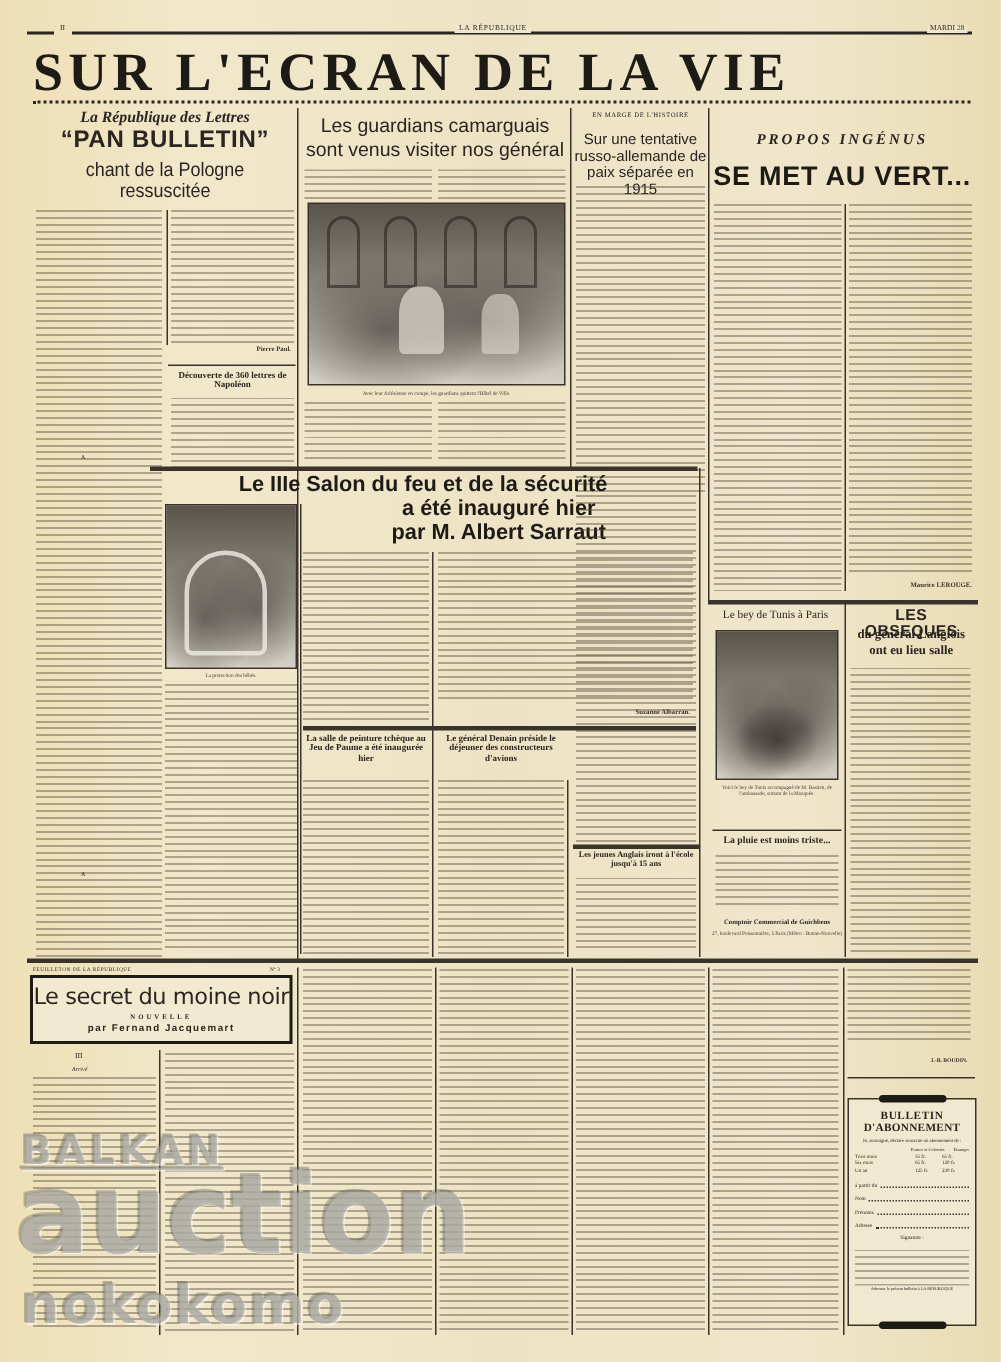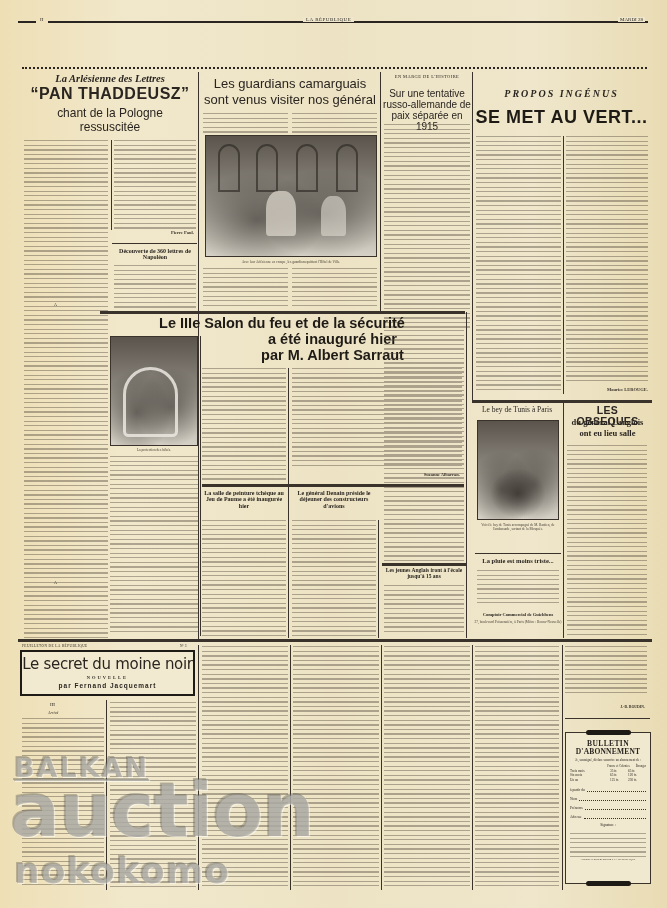--- a/index.html
+++ b/index.html
@@ -64,24 +64,25 @@
 <div class="page">
 
   <div class="abs topline">
     <div class="bar" style="left:0;width:18px;"></div>
     <span class="pnum">II</span>
     <div class="bar" style="left:30px;width:600px;"></div>
     <span class="mast">LA RÉPUBLIQUE</span>
     <span class="date" style="background:#efe6cb;padding:0 2px;">MARDI 28</span>
   </div>
 
+  <div class="abs headline-main">SUR L'ECRAN DE LA VIE</div>
   <div class="abs dotrule" style="left:22px;top:67px;width:625px;"></div>
 
-  <div class="abs kicker" style="left:25px;top:73px;width:170px;font-size:10.5px;">La Arlésienne des Lettres</div>
-  <div class="abs hed" style="left:25px;top:86px;width:170px;font-family:'Liberation Sans',sans-serif;font-size:16px;letter-spacing:0.5px;">“PAN THADDEUSZ”</div>
+  <div class="abs kicker" style="left:25px;top:73px;width:170px;font-size:10.5px;">La République des Lettres</div>
+  <div class="abs hed" style="left:25px;top:86px;width:170px;font-family:'Liberation Sans',sans-serif;font-size:16px;letter-spacing:0.5px;">“PAN BULLETIN”</div>
   <div class="abs hed" style="left:22px;top:106px;width:176px;font-family:'Liberation Sans',sans-serif;font-size:13px;font-weight:normal;transform:scaleX(0.92);">chant de la Pologne ressuscitée</div>
   <div class="abs lines" style="left:24px;top:140px;width:84px;height:498px;"></div>
   <div class="abs vrule" style="left:111px;top:140px;height:90px;"></div>
   <div class="abs lines" style="left:114px;top:140px;width:82px;height:92px;"></div>
   <div class="abs sig" style="left:114px;top:230px;width:80px;">Pierre Paul.</div>
   <div class="abs" style="left:54px;top:302px;font-size:4px;">A</div>
   <div class="abs" style="left:54px;top:580px;font-size:4px;">A</div>
 
   <div class="abs hrule-thin" style="left:112px;top:243px;width:85px;"></div>
   <div class="abs hed" style="left:114px;top:248px;width:82px;font-size:6px;">Découverte de 360 lettres de Napoléon</div>

